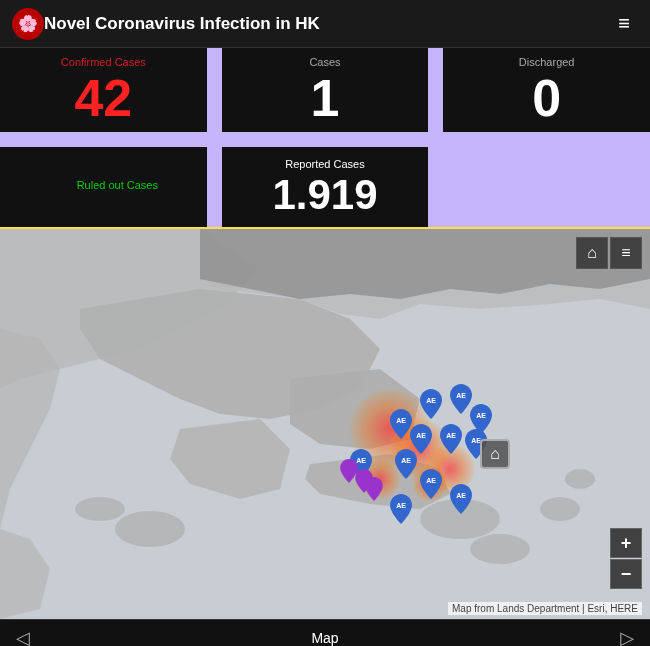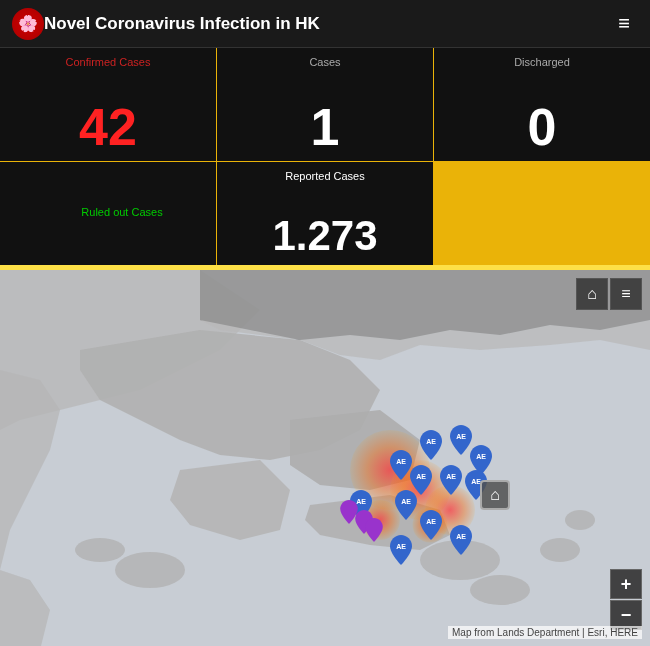--- a/index.html
+++ b/index.html
@@ -32,44 +32,43 @@
       color: white;
       cursor: pointer;
       padding: 4px 8px;
     }
 
     
     .stats-grid {
       display: grid;
       grid-template-columns: 1fr 1fr 1fr;
       grid-template-rows: auto auto;
-      gap: 1px;
-      background: #eab308;
-      border-bottom: 5px solid #fde047;
+      gap: 15px;
+      background: #c4b5fd;
+      border-bottom: 2px solid #fde047;
     }
     .stat-cell {
       background: #111;
       display: flex;
       flex-direction: column;
       align-items: center;
       justify-content: center;
       padding: 8px 10px;
       min-height: 80px;
     }
     .stat-label {
       font-size: 11px;
       margin-bottom: 4px;
       text-align: center;
     }
     .stat-value {
       font-size: 52px;
       font-weight: bold;
       line-height: 1;
       text-align: left;
-      margin-top: 29px;
     }
     .stat-value.small {
       font-size: 42px;
     }
 
     
     .confirmed-label { color: #cc2222; }
     .confirmed-value { color: #ff2222; }
     .death-label { color: #aaaaaa; }
     .death-value { color: white; }
@@ -136,21 +135,21 @@
       display: flex;
       align-items: center;
       justify-content: center;
       cursor: pointer;
       font-size: 18px;
       font-weight: bold;
     }
 
     .map-attribution {
       position: absolute;
-      bottom: 21px;
+      bottom: 4px;
       right: 8px;
       font-size: 10px;
       color: #444;
       background: rgba(255,255,255,0.7);
       padding: 1px 4px;
     }
 
     
     .heatmap-blob {
       position: absolute;
@@ -169,23 +168,23 @@
       padding: 0 16px;
       border-top: 1px solid #333;
     }
     .nav-arrow {
       font-size: 18px;
       color: #aaa;
       cursor: pointer;
       user-select: none;
     }
     .nav-label {
-      font-size: 16px;
-      color: white;
-      font-weight: bold;
+      font-size: 14px;
+      color: white;
+      font-weight: normal;
       text-align: right;
     }
 
     
     .emblem {
       width: 32px;
       height: 32px;
       border-radius: 50%;
       background: radial-gradient(circle, #cc0000 0%, #aa0000 100%);
       display: flex;
@@ -216,21 +215,21 @@
   <div class="stat-cell">
     <span class="stat-label discharged-label">Discharged</span>
     <span class="stat-value discharged-value">0</span>
   </div>
 
   <div class="stat-cell">
     <span class="stat-label ruled-label">Ruled out Cases</span>
   </div>
   <div class="stat-cell">
     <span class="stat-label reported-label">Reported Cases</span>
-    <span class="stat-value small reported-value">1.273</span>
+    <span class="stat-value small reported-value">1.919</span>
   </div>
 </div>
 
 <div class="map-container">
   
   <svg class="map-svg" viewBox="0 0 650 390" xmlns="http://www.w3.org/2000/svg">
     <rect width="650" height="390" fill="#d0d0d0"></rect>
 
     <rect width="650" height="390" fill="#c8cdd4"></rect>
 

